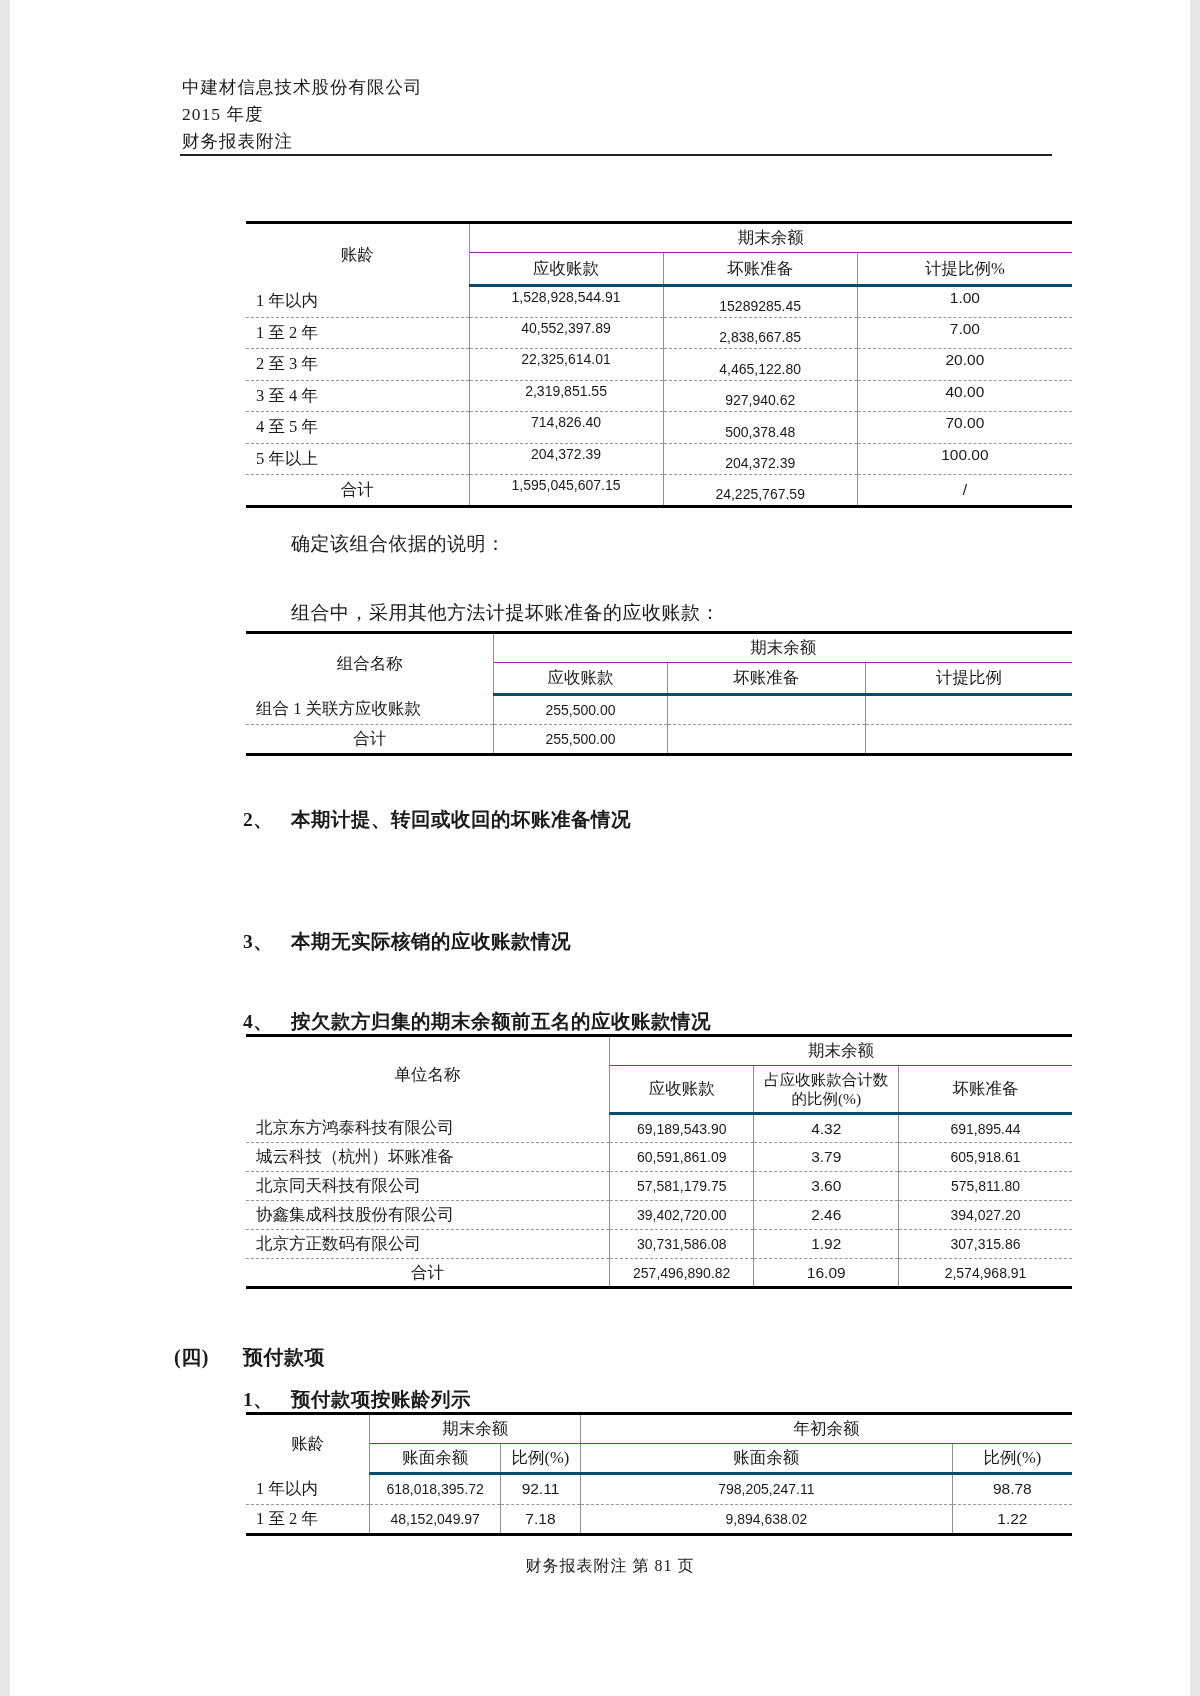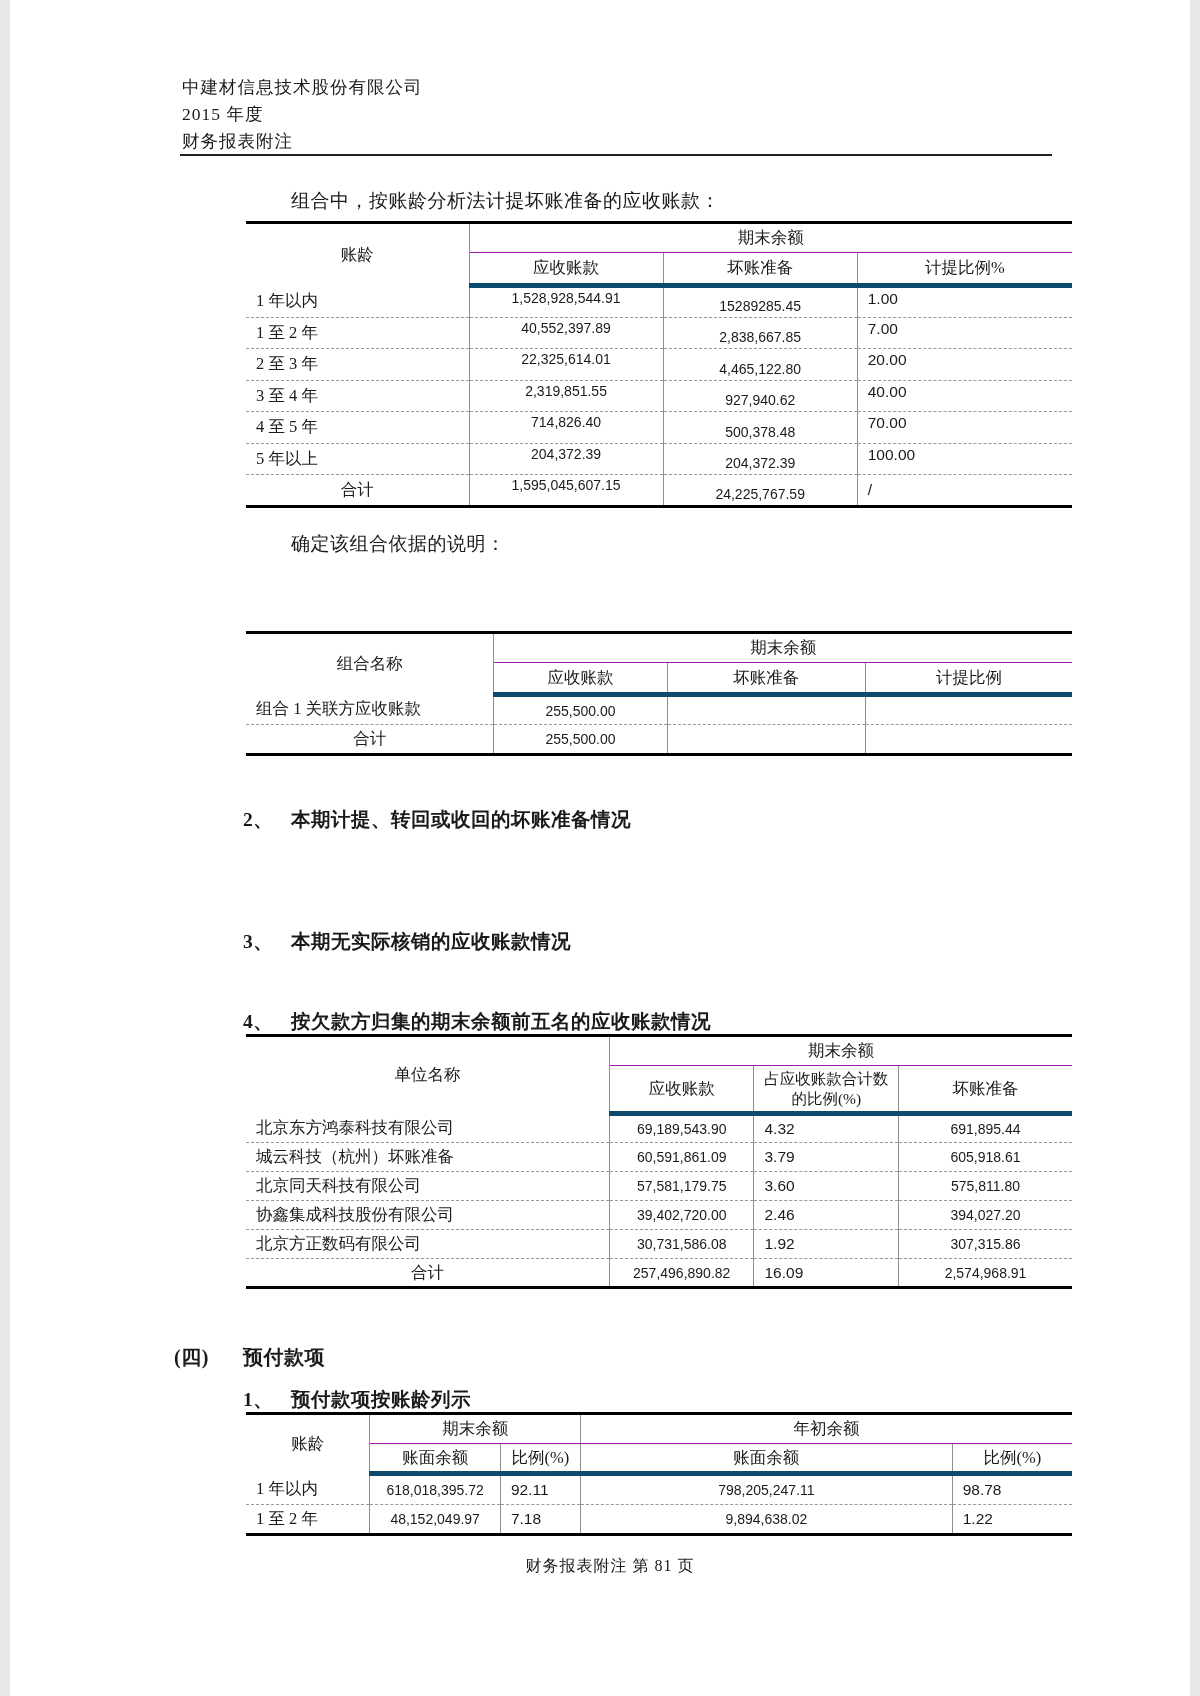--- a/index.html
+++ b/index.html
@@ -19,26 +19,26 @@
 
   
   .doc-table{position:absolute;left:236px;width:826px;border-collapse:collapse;table-layout:fixed;
              border-top:3px solid #000;border-bottom:3px solid #000;}
   .doc-table th,.doc-table td{padding:0 10px;font-weight:normal;overflow:hidden;white-space:nowrap;
              font-size:16.5px;vertical-align:middle;}
   .doc-table th{text-align:center;}
   .doc-table th+th,.doc-table td+td{border-left:1px solid #8f8f8f;}
   .doc-table tr>*:first-child{border-left:0;}
   .doc-table .span-label{border-right:1px solid #8f8f8f;text-align:center;}
-  .doc-table thead tr.h2 th{border-bottom:5px solid #0c4a6e;}
+  .doc-table thead tr.h2 th{border-bottom:3px solid #0c4a6e;}
   .doc-table thead tr.grp th.gcell{border-bottom:1px solid #a21caf;}
   .doc-table tbody tr+tr td{border-top:1px dashed #999;}
   .doc-table td.lbl{text-align:left;}
   .doc-table td.num{text-align:center;font-family:"Liberation Sans","DejaVu Sans",sans-serif;font-size:14px;}
-  .doc-table td.ctr{text-align:left;font-family:"Liberation Sans","DejaVu Sans",sans-serif;font-size:15.5px;}
+  .doc-table td.ctr{text-align:center;font-family:"Liberation Sans","DejaVu Sans",sans-serif;font-size:15.5px;}
   .doc-table td.sum{ text-align:center;}
   .doc-table .up{vertical-align:top;padding-top:2px;}
   .doc-table .down{vertical-align:bottom;padding-bottom:3px;}
   .doc-table th.wrap{white-space:normal;line-height:1.25;font-size:15.5px;padding:2px 6px;}
 
   .t1{top:221px;}  .t1 thead tr.grp{height:30px;} .t1 thead tr.h2{height:33px;} .t1 tbody tr{height:31.5px;}
   .t2{top:631px;}  .t2 thead tr.grp{height:30px;} .t2 thead tr.h2{height:32px;} .t2 tbody tr{height:30px;}
   .t3{top:1034px;} .t3 thead tr.grp{height:30px;} .t3 thead tr.h2{height:48px;} .t3 tbody tr{height:29px;}
   .t4{top:1412px;} .t4 thead tr.grp{height:30px;} .t4 thead tr.h2{height:30px;} .t4 tbody tr{height:30.5px;}
 </style>
@@ -47,21 +47,20 @@
 
 <div class="page">
 
   <div class="hdr">
     <div>中建材信息技术股份有限公司</div>
     <div>2015 年度</div>
     <div>财务报表附注</div>
   </div>
   <div class="hdr-rule"></div>
 
-  <div class="tline" style="left:281px;top:188px;">组合中，按账龄分析法计提坏账准备的应收账款：</div>
 
   <table class="doc-table t1">
     <colgroup>
         <col style="width:27%">
         <col style="width:23.5%">
         <col style="width:23.5%">
         <col style="width:26%">
       </colgroup>
     <thead>
       <tr class="grp">
@@ -115,20 +114,21 @@
         <td class="sum">合计</td>
         <td class="num up">1,595,045,607.15</td>
         <td class="num down">24,225,767.59</td>
         <td class="ctr">/</td>
       </tr>
     </tbody>
   </table>
 
   <div class="tline" style="left:281px;top:531px;">确定该组合依据的说明：</div>
 
+  <div class="tline" style="left:281px;top:600px;">组合中，采用其他方法计提坏账准备的应收账款：</div>
 
   <table class="doc-table t2">
     <colgroup>
         <col style="width:30%">
         <col style="width:21%">
         <col style="width:24%">
         <col style="width:25%">
       </colgroup>
     <thead>
       <tr class="grp">

